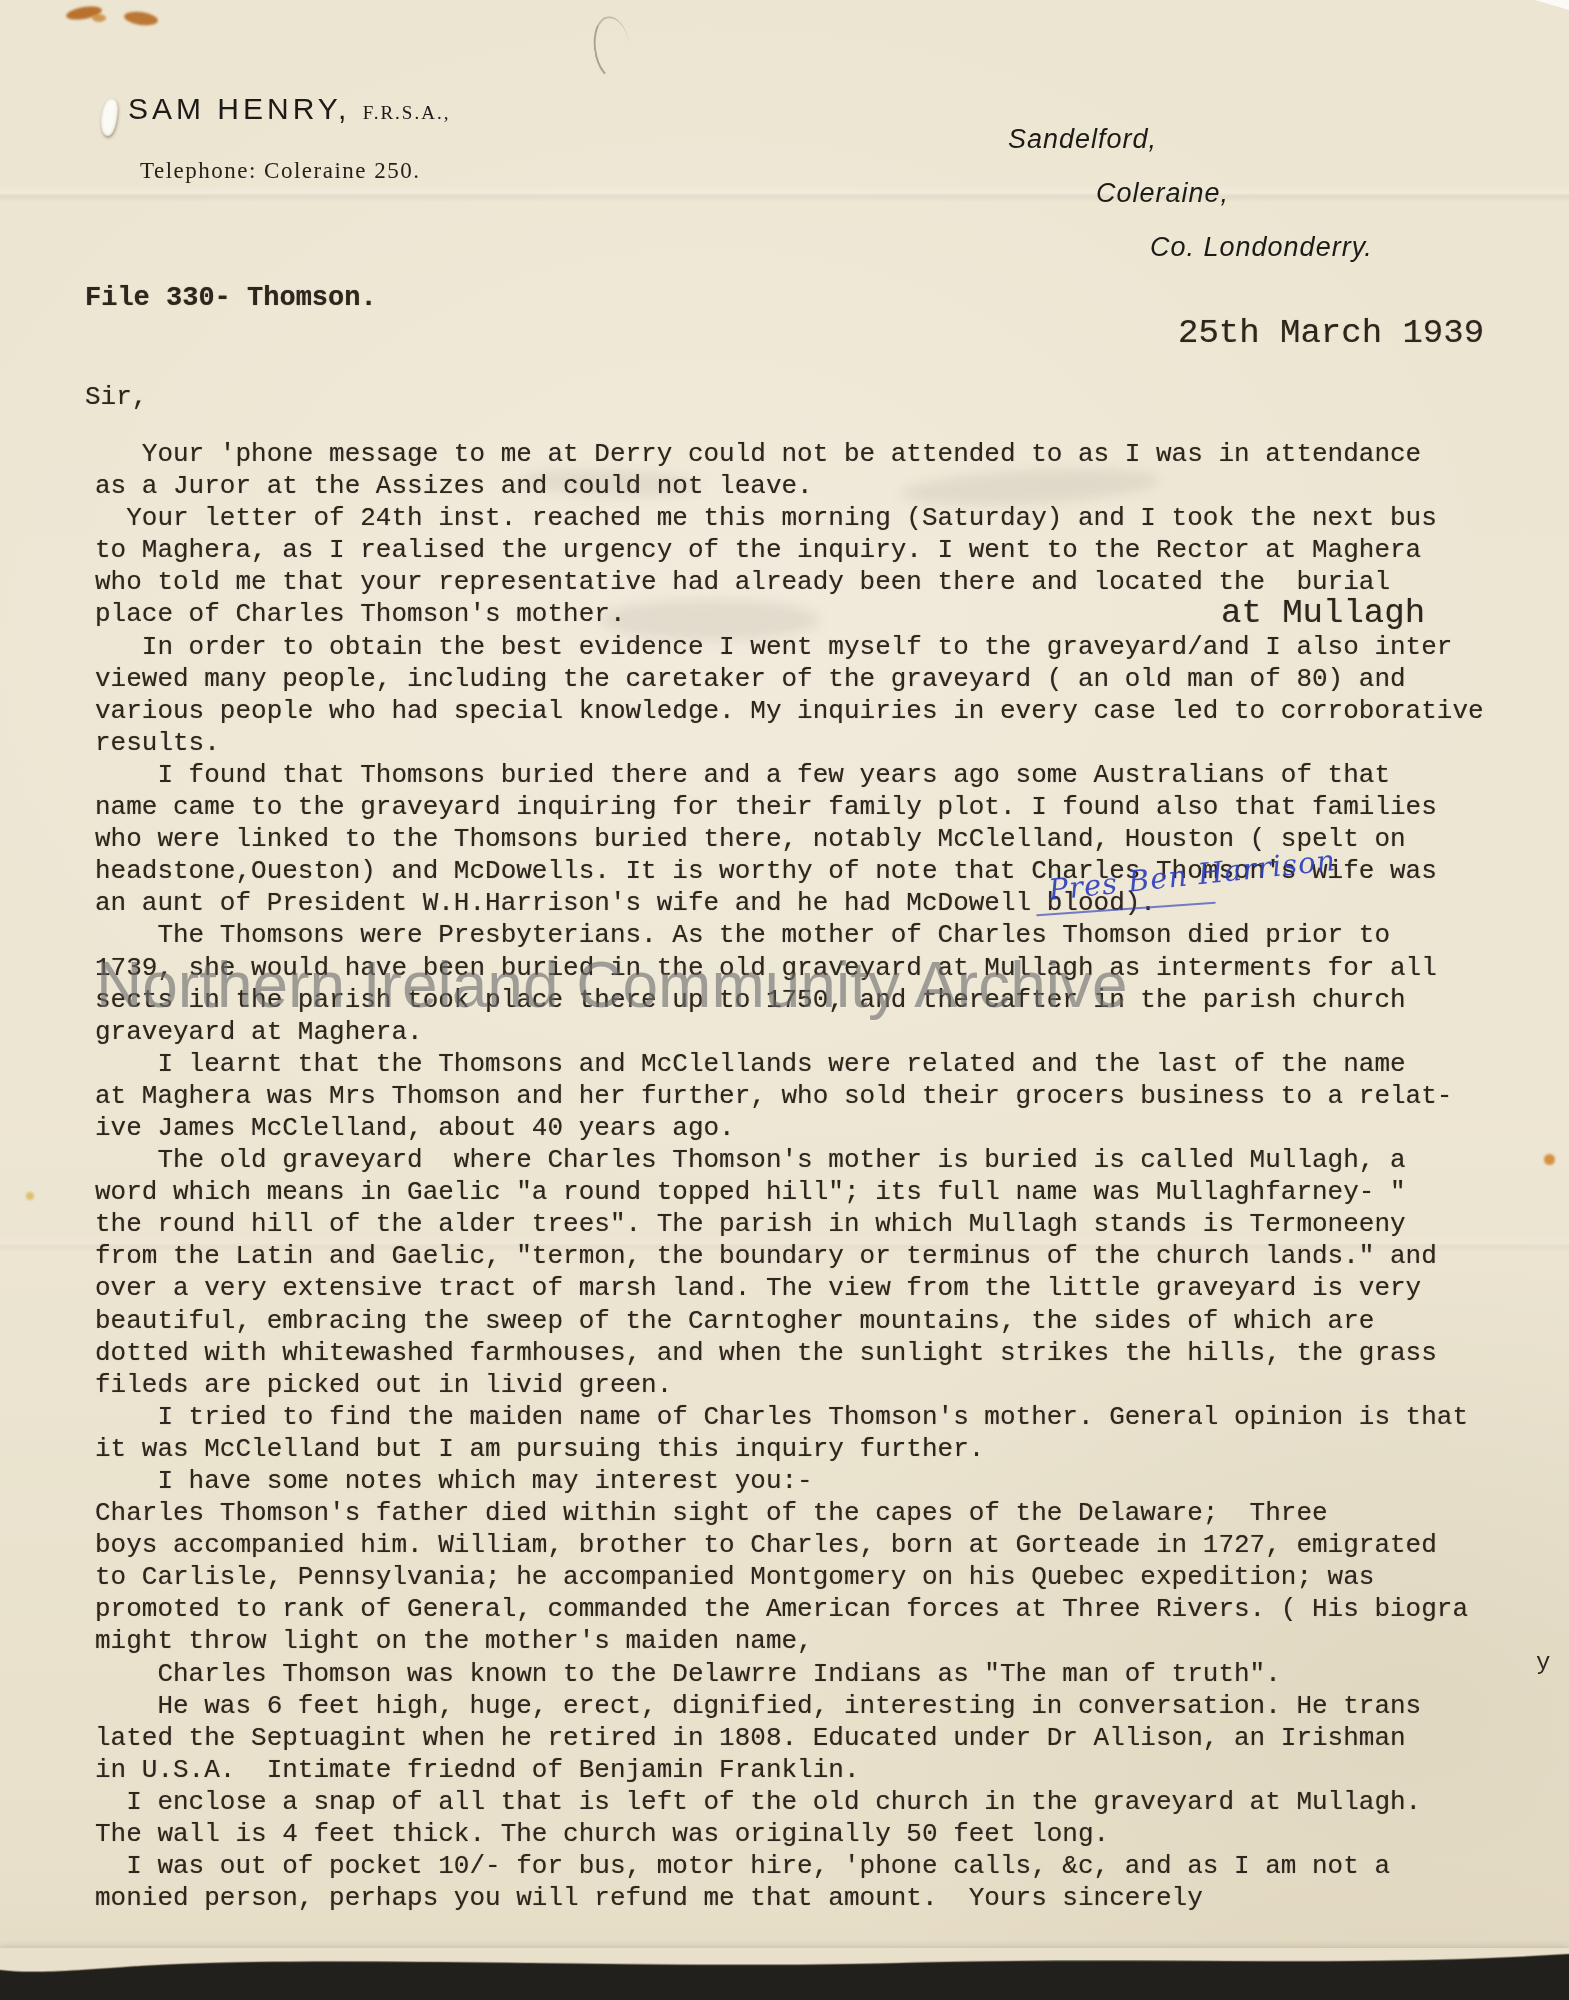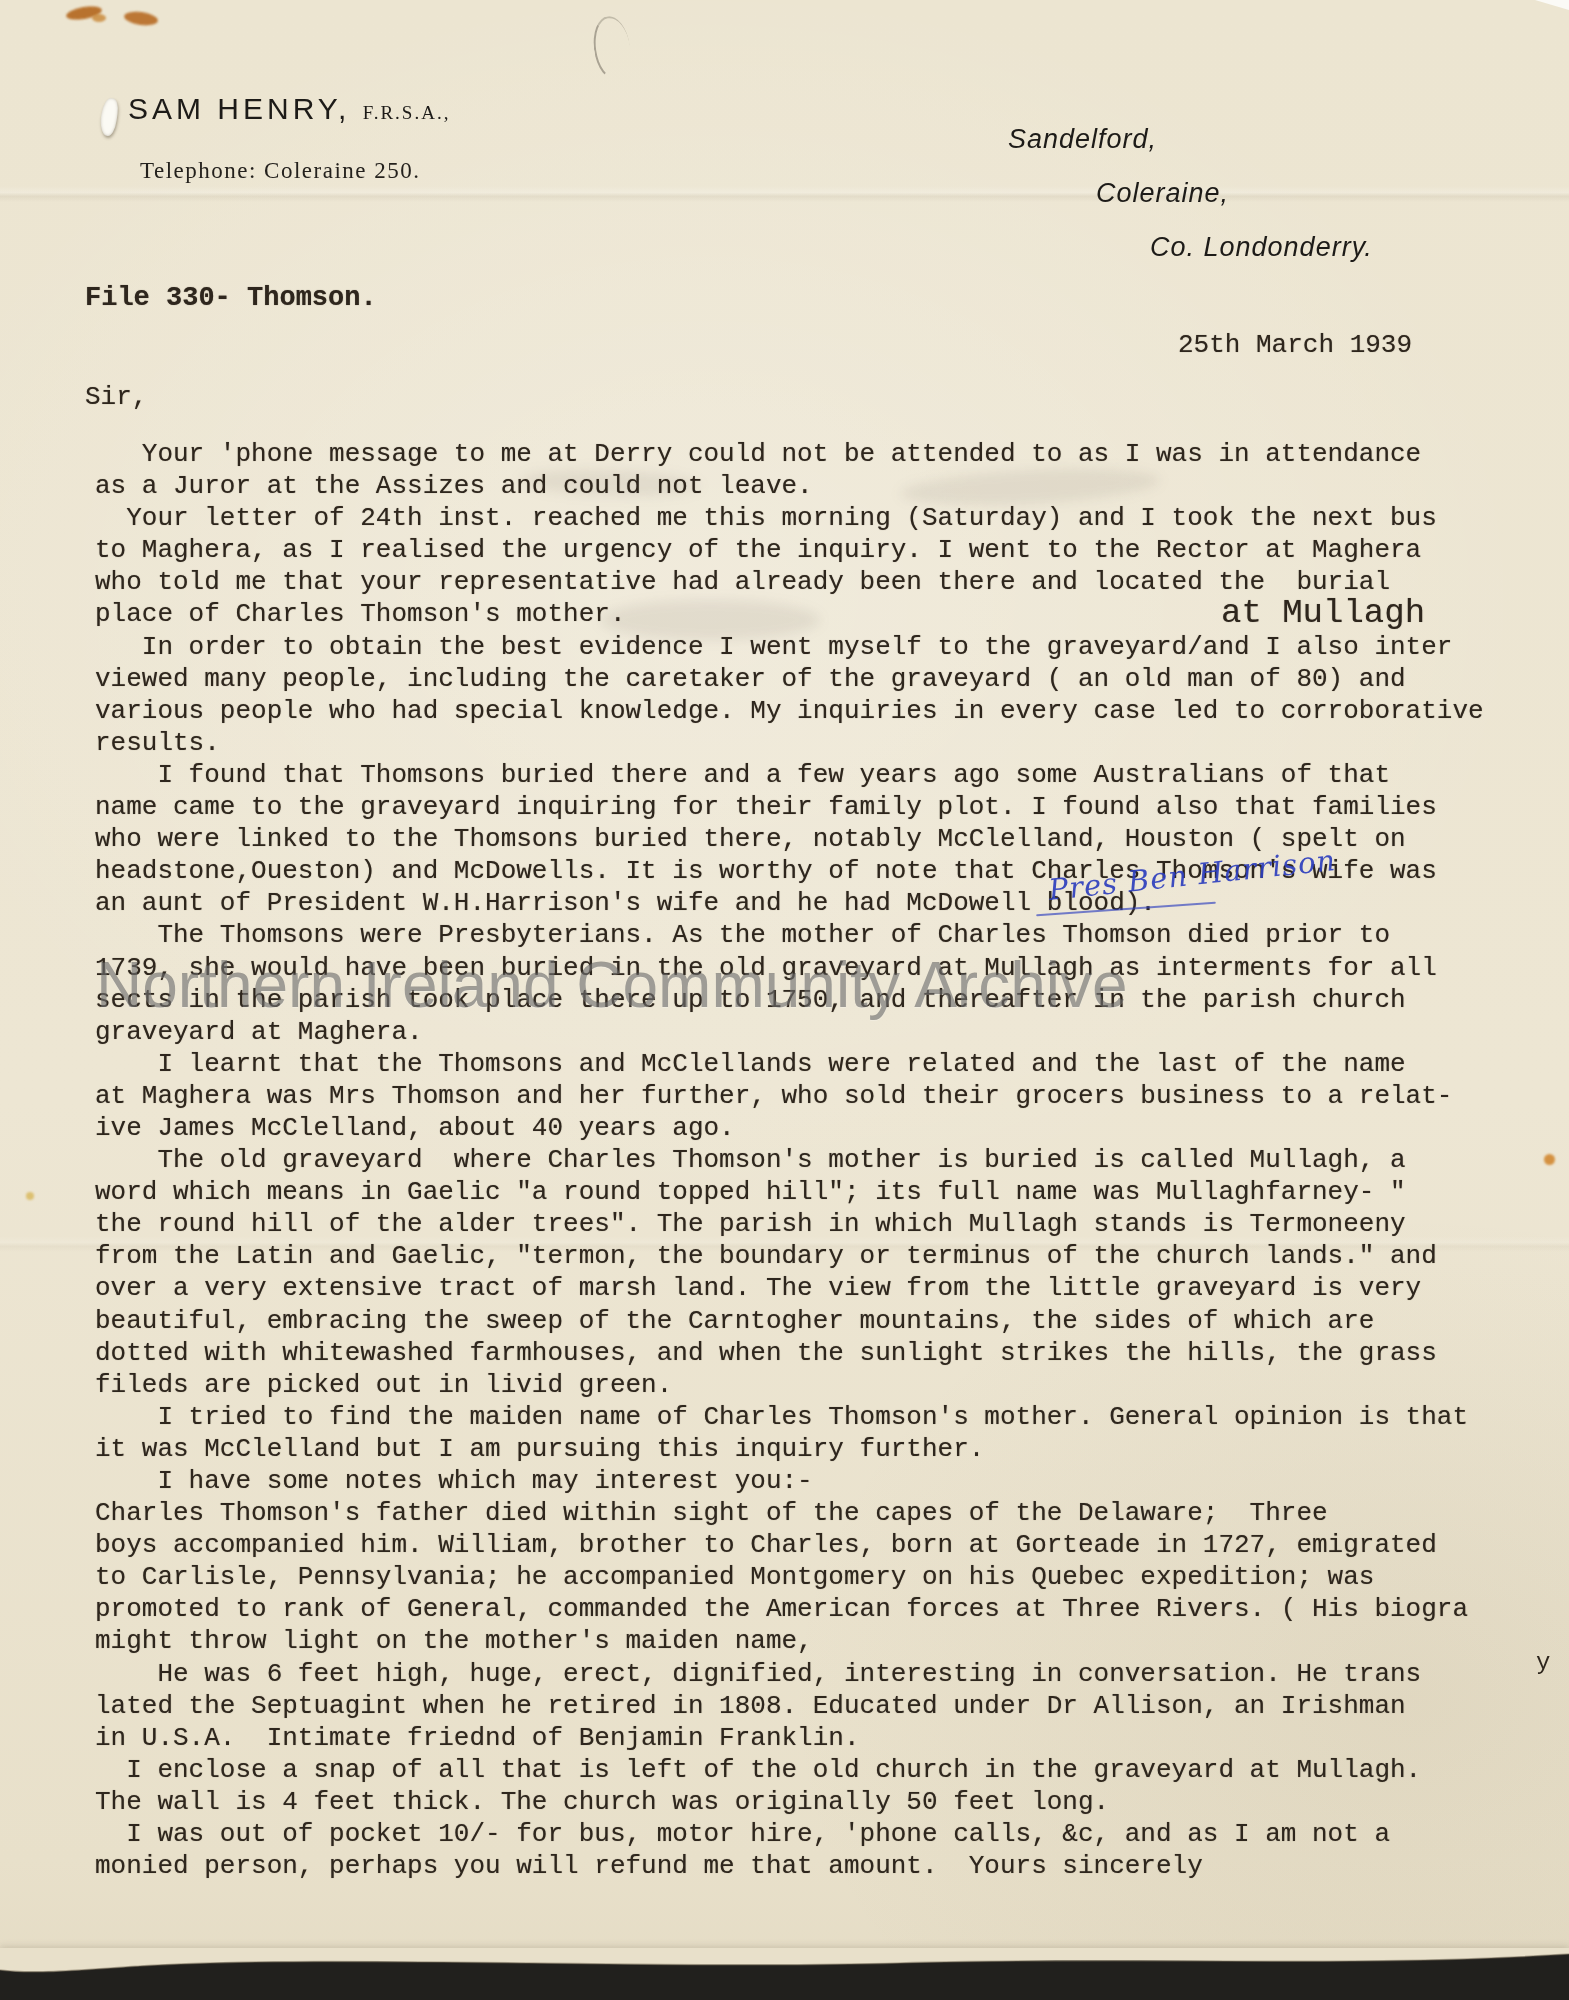--- a/index.html
+++ b/index.html
@@ -23,21 +23,21 @@
   .lh-cred{font-family:"Liberation Serif",serif;font-size:19px;letter-spacing:2px;}
   .lh-tel{position:absolute;left:140px;top:158px;font-family:"Liberation Serif",serif;
     font-size:23px;letter-spacing:1.5px;color:#24211d;white-space:nowrap;}
   .addr{position:absolute;font-family:"Liberation Sans",sans-serif;font-size:27px;
     letter-spacing:1px;color:#1d1b18;white-space:nowrap;font-style:italic;}
   .addr1{left:1008px;top:124px;}
   .addr2{left:1096px;top:178px;}
   .addr3{left:1150px;top:232px;}
   .fileref{position:absolute;left:85px;top:283px;font-size:27px;font-weight:bold;
     white-space:nowrap;text-shadow:0 0 1px rgba(40,30,20,.55);}
-  .dateline{position:absolute;left:1178px;top:330px;font-size:26px;white-space:nowrap;
+  .dateline{position:absolute;left:1178px;top:314px;font-size:34px;white-space:nowrap;
     text-shadow:0 0 1px rgba(40,30,20,.45);}
   .salutation{position:absolute;left:85px;top:382px;font-size:26px;
     text-shadow:0 0 1px rgba(40,30,20,.45);}
   
   .body{position:absolute;left:95px;top:438px;font-size:26px;line-height:32.1px;
     text-shadow:0 0 1px rgba(40,30,20,.42);}
   .tline{white-space:pre;}
   .insertion{position:absolute;left:1221px;top:594px;font-size:34px;white-space:nowrap;
     text-shadow:0 0 1px rgba(40,30,20,.42);}
   .stray-y{position:absolute;left:1536px;top:1649px;font-size:24px;}
@@ -142,20 +142,21 @@
       <div class="tline">dotted with whitewashed farmhouses, and when the sunlight strikes the hills, the grass</div>
       <div class="tline">fileds are picked out in livid green.</div>
       <div class="tline">    I tried to find the maiden name of Charles Thomson's mother. General opinion is that</div>
       <div class="tline">it was McClelland but I am pursuing this inquiry further.</div>
       <div class="tline">    I have some notes which may interest you:-</div>
       <div class="tline">Charles Thomson's father died within sight of the capes of the Delaware;  Three</div>
       <div class="tline">boys accompanied him. William, brother to Charles, born at Gorteade in 1727, emigrated</div>
       <div class="tline">to Carlisle, Pennsylvania; he accompanied Montgomery on his Quebec expedition; was</div>
       <div class="tline">promoted to rank of General, commanded the American forces at Three Rivers. ( His biogra</div>
       <div class="tline">might throw light on the mother's maiden name,</div>
+      <div class="tline">    Charles Thomson was known to the Delawrre Indians as "The man of truth".</div>
       <div class="tline">    He was 6 feet high, huge, erect, dignified, interesting in conversation. He trans</div>
       <div class="tline">lated the Septuagint when he retired in 1808. Educated under Dr Allison, an Irishman</div>
       <div class="tline">in U.S.A.  Intimate friednd of Benjamin Franklin.</div>
       <div class="tline">  I enclose a snap of all that is left of the old church in the graveyard at Mullagh.</div>
       <div class="tline">The wall is 4 feet thick. The church was originally 50 feet long.</div>
       <div class="tline">  I was out of pocket 10/- for bus, motor hire, 'phone calls, &amp;c, and as I am not a</div>
       <div class="tline">monied person, perhaps you will refund me that amount.  Yours sincerely</div>
     </div>
 
   <div class="insertion">at Mullagh</div>

